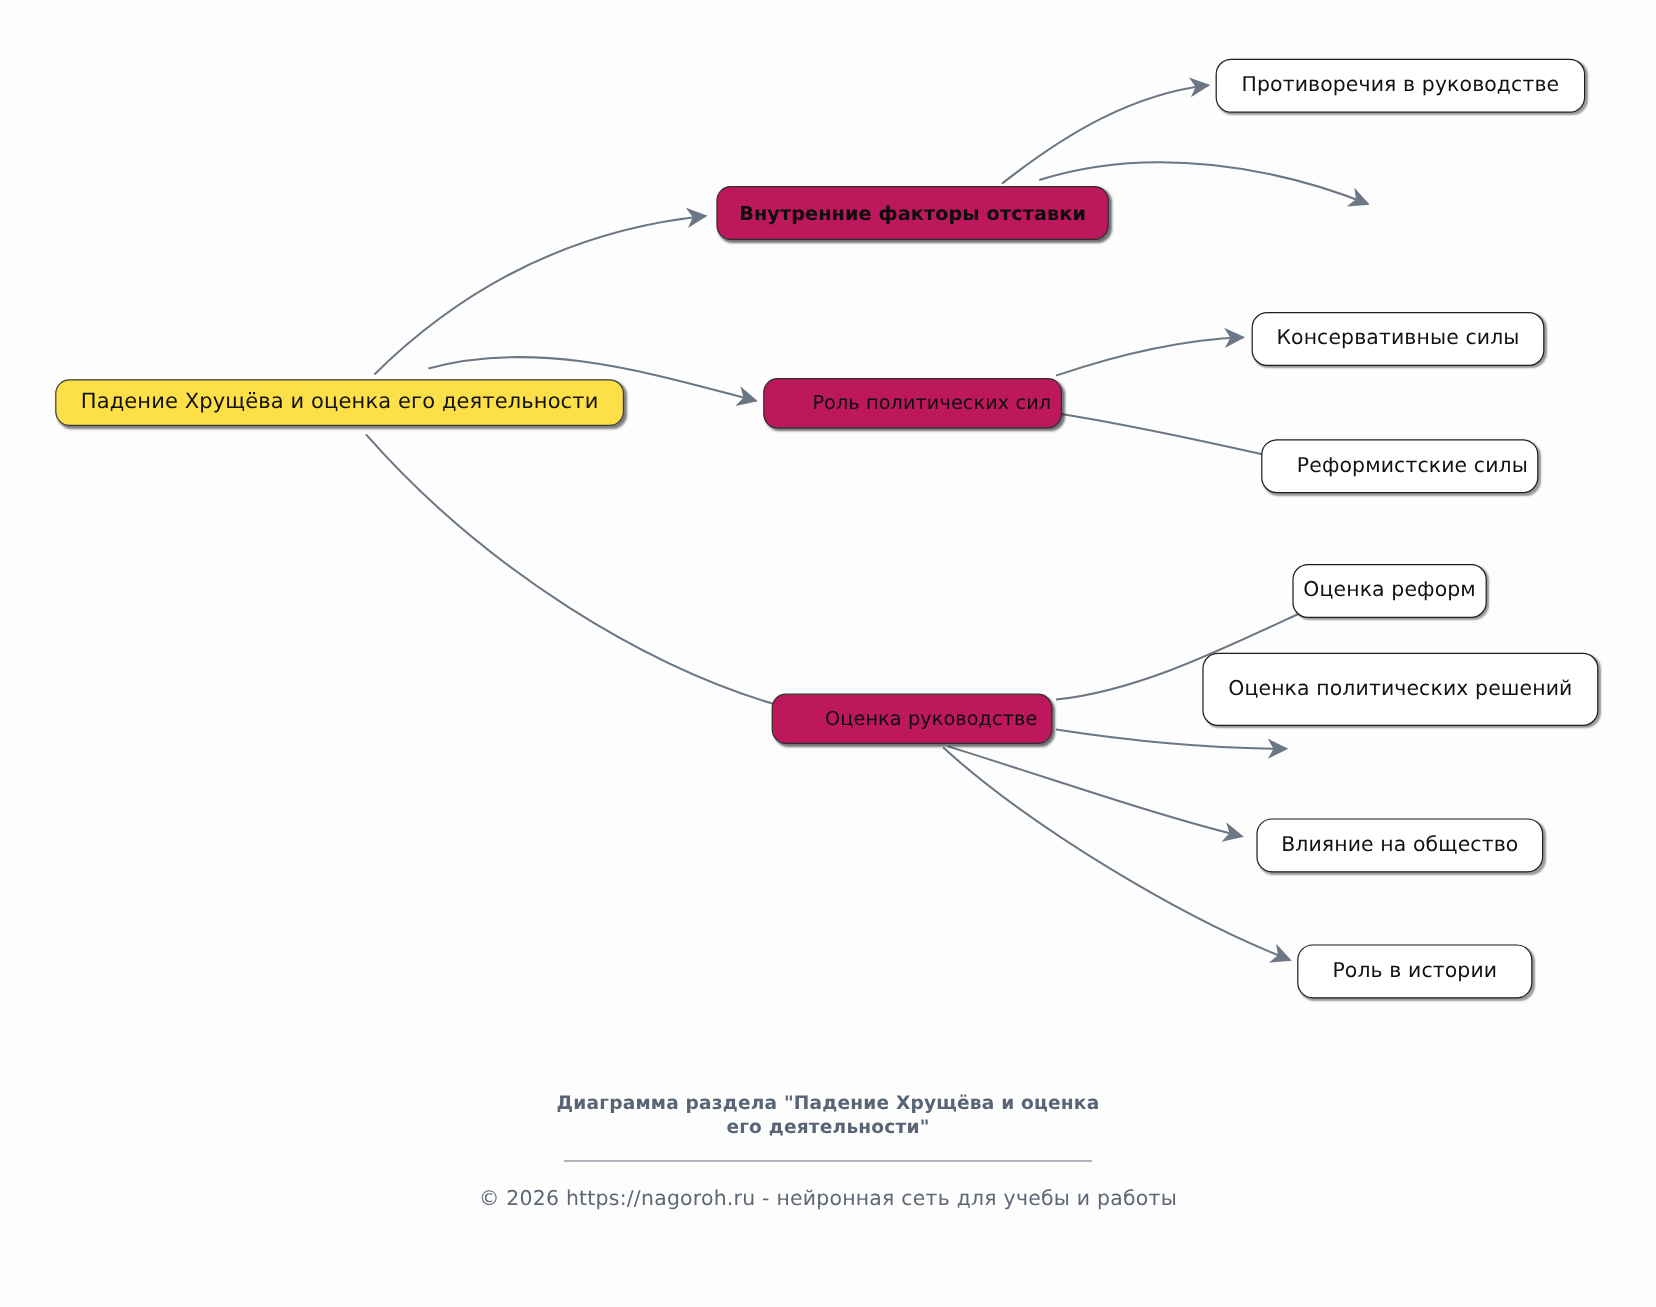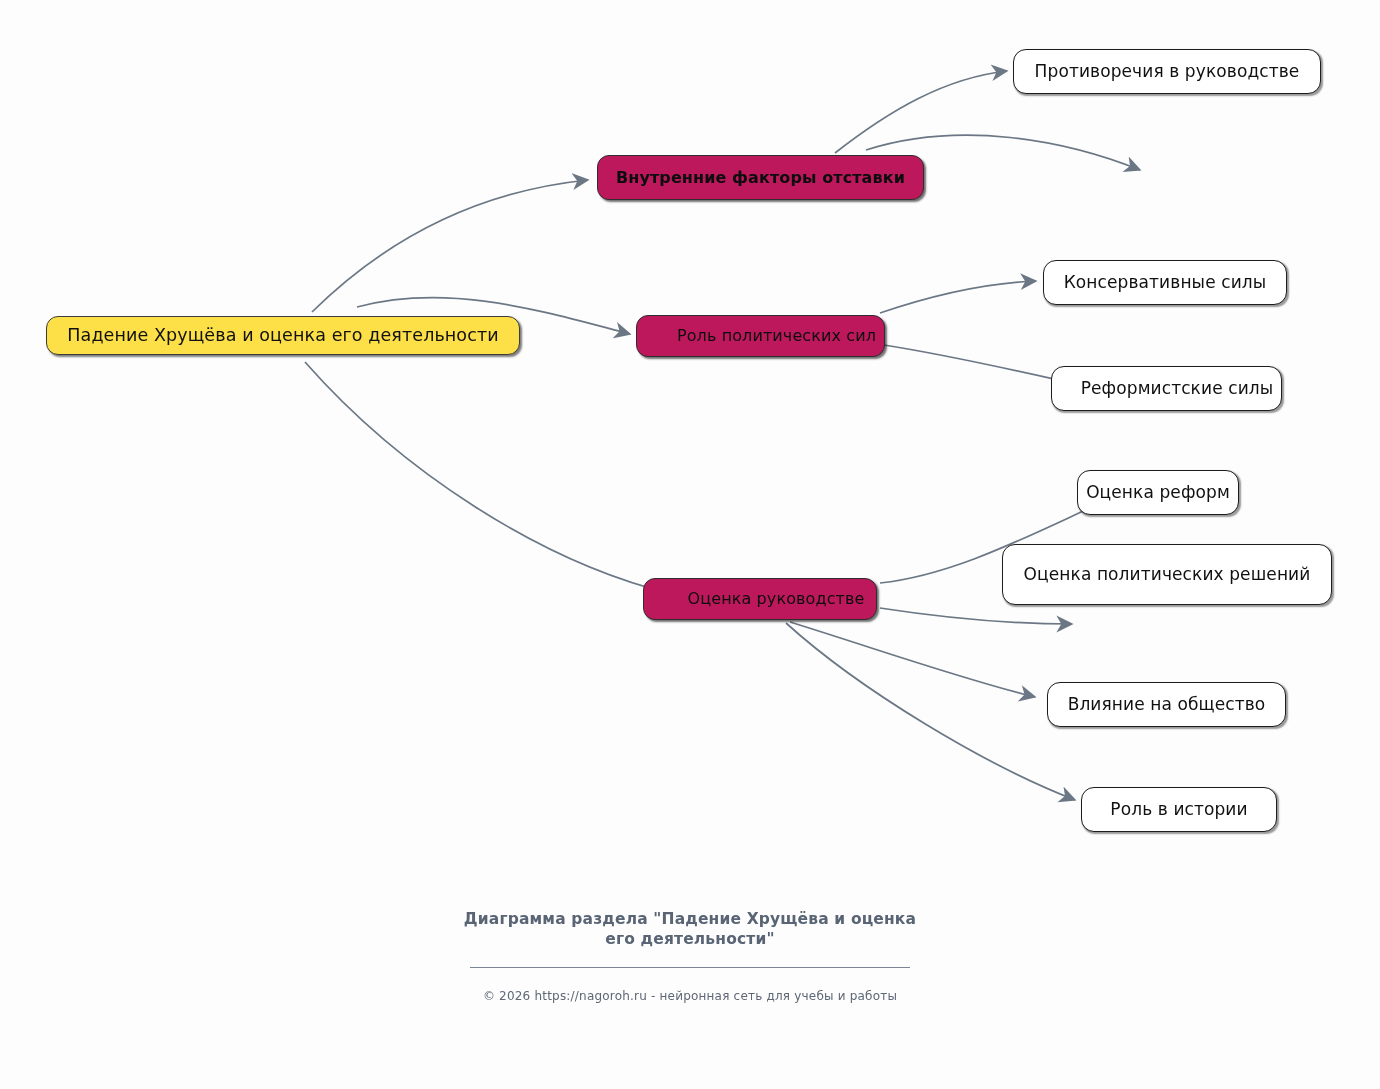--- a/index.html
+++ b/index.html
@@ -85,21 +85,21 @@
   }
   .caption-divider {
     width: 440px;
     height: 0;
     margin: 17px auto 0 auto;
     border-top: 1.5px solid #7b8694;
   }
   .footer-text {
     margin-top: 21px;
     color: #5d6775;
-    font-size: 12px;
+    font-size: 17px;
     letter-spacing: 0.2px;
   }
 </style>
 </head>
 <body>
 
 <div id="canvas">
 
   <svg id="edge-layer" viewBox="0 0 1380 1089">
     <defs>

